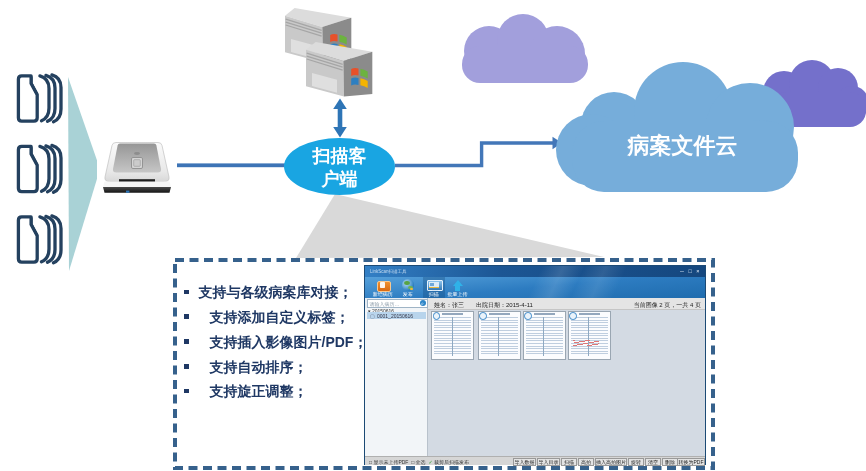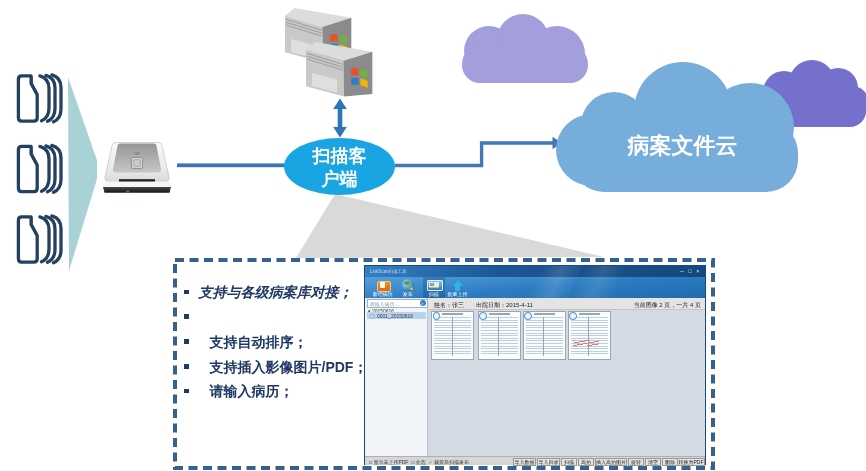--- a/index.html
+++ b/index.html
@@ -109,25 +109,25 @@
   <text x="682.5" y="153" text-anchor="middle" font-size="22" font-weight="bold" fill="#ffffff">病案文件云</text>
 
   <ellipse cx="339.5" cy="166.5" rx="55.5" ry="28.5" fill="#19A5E2"></ellipse>
   <text x="339.5" y="161.5" text-anchor="middle" font-size="18" font-weight="bold" fill="#ffffff">扫描客</text>
   <text x="339.5" y="184.5" text-anchor="middle" font-size="18" font-weight="bold" fill="#ffffff">户端</text>
 
   <rect x="175" y="260" width="538" height="208" fill="none" stroke="#36618C" stroke-width="4" stroke-dasharray="9,5.5"></rect>
 </svg>
 
 <div class="abs" style="left:184px;top:280px;width:220px;color:#1F3864;font-weight:bold;font-size:14px;line-height:24.85px;">
-  <div><span style="display:inline-block;width:4.5px;height:4.5px;background:#1F3864;vertical-align:3px;"></span><span style="margin-left:10px;font-style:italic;">支持与各级病案库对接；</span></div>
-  <div><span style="display:inline-block;width:4.5px;height:4.5px;background:#1F3864;vertical-align:3px;"></span></div>
+  <div><span style="display:inline-block;width:4.5px;height:4.5px;background:#1F3864;vertical-align:3px;"></span><span style="margin-left:10px;">支持与各级病案库对接；</span></div>
+  <div><span style="display:inline-block;width:4.5px;height:4.5px;background:#1F3864;vertical-align:3px;"></span><span style="margin-left:21px;">支持添加自定义标签；</span></div>
+  <div><span style="display:inline-block;width:4.5px;height:4.5px;background:#1F3864;vertical-align:3px;"></span><span style="margin-left:21px;">支持插入影像图片/PDF；</span></div>
   <div><span style="display:inline-block;width:4.5px;height:4.5px;background:#1F3864;vertical-align:3px;"></span><span style="margin-left:21px;">支持自动排序；</span></div>
-  <div><span style="display:inline-block;width:4.5px;height:4.5px;background:#1F3864;vertical-align:3px;"></span><span style="margin-left:21px;">支持插入影像图片/PDF；</span></div>
-  <div><span style="display:inline-block;width:4.5px;height:4.5px;background:#1F3864;vertical-align:3px;"></span><span style="margin-left:21px;">请输入病历；</span></div>
+  <div><span style="display:inline-block;width:4.5px;height:4.5px;background:#1F3864;vertical-align:3px;"></span><span style="margin-left:21px;">支持旋正调整；</span></div>
 </div>
 
 <div class="abs" id="appwin" style="left:364px;top:265px;width:342px;height:200px;background:#D3DAE3;border:1px solid #1C4A75;box-sizing:border-box;font-size:5px;">
 
   <div class="abs" style="left:0;top:0;width:340px;height:11px;background:linear-gradient(100deg,#3380c6 0%,#1c5694 40%,#15477e 100%);">
     <span style="position:absolute;left:5px;top:3px;font-size:4.5px;color:#c8ddf2;">LinkScan扫描工具</span>
     <span style="position:absolute;right:4px;top:2px;font-size:5.5px;color:#e8f1fa;letter-spacing:1.5px;">─ □ ×</span>
   </div>
 
   <div class="abs" style="left:0;top:11px;width:340px;height:21px;background:linear-gradient(175deg,#55a0da 0%,#2d7cc1 50%,#1f6cae 100%);">

